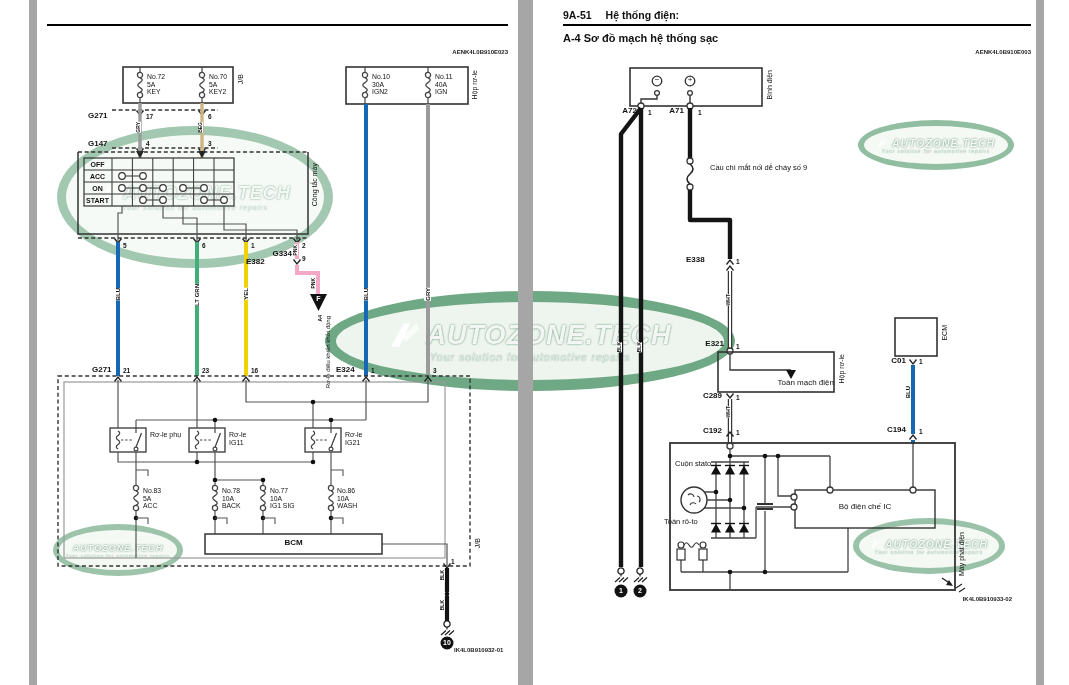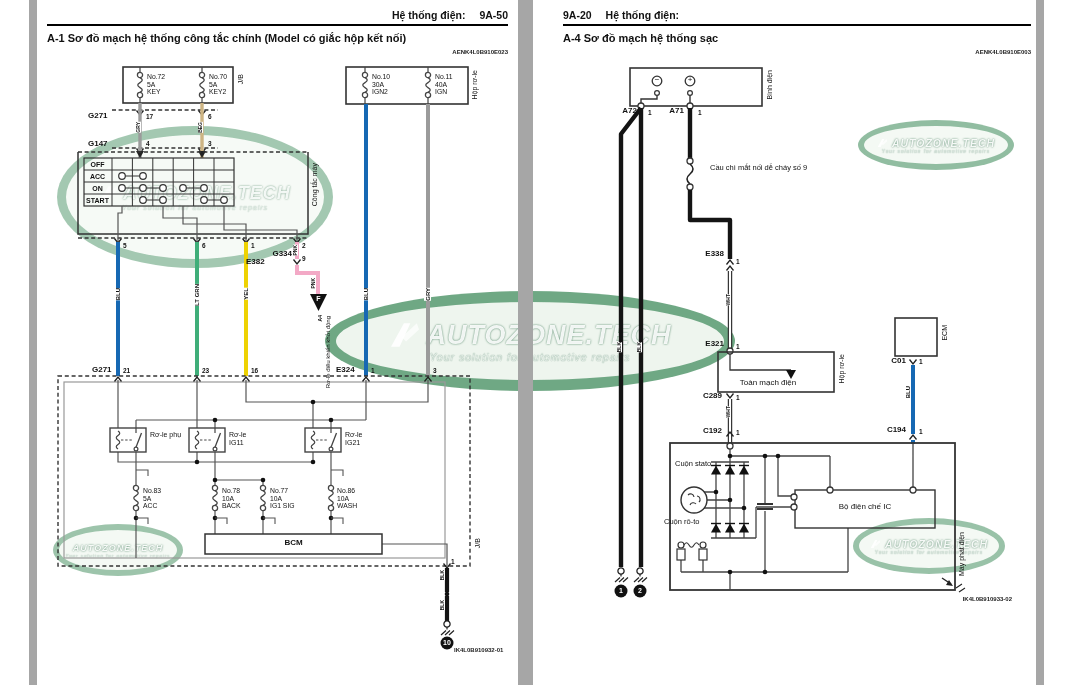--- a/index.html
+++ b/index.html
@@ -317,24 +317,20 @@
       <use href="#oc" x="794" y="497"></use>
         <use href="#oc" x="794" y="507"></use>
 
       <path d="M942 578 L951 584" stroke="#222" stroke-width="1.3"></path>
       <polygon points="953,586 946,585 949,580" fill="#222"></polygon>
       <path d="M956 588 l6 -4 M959 592 l6 -4" stroke="#222" stroke-width="1.1"></path>
     </g>
   </svg>
 
   <div class="hline" style="left:47px;top:24px;width:461px"></div>
-  <div class="t hdr" style="left:250px;top:10px;width:258px;text-align:right">
-    <span>Hệ thống điện:</span><span style="margin-left:14px">9A-50</span>
-  </div>
-  <div class="t ttl" style="left:47px;top:32px">A-1 Sơ đồ mạch hệ thống công tắc chính (Model có giắc hộp kết nối)</div>
   <div class="t code" style="left:350px;top:49px;width:158px;text-align:right">AENK4L0B910E023</div>
 
   <div class="t ft" style="left:147px;top:73px">
     <div>No.72</div>
     <div>5A</div>
     <div>KEY</div>
   </div>
   <div class="t ft" style="left:209px;top:73px">
     <div>No.70</div>
     <div>5A</div>
@@ -427,63 +423,63 @@
   <div class="t bl rot" style="left:474px;top:538px">J/B</div>
 
   <div class="t pn" style="left:451px;top:558px">1</div>
   <div class="t wls rot" style="left:440px;top:570px">BLK</div>
   <div class="t wls rot" style="left:440px;top:600px">BLK</div>
   <div class="wnum" style="left:439px;top:639px;width:16px;font-size:7px">10</div>
   <div class="t code" style="left:454px;top:647px">IK4L0B910932-01</div>
 
   <div class="hline" style="left:563px;top:24px;width:468px"></div>
   <div class="t hdr" style="left:563px;top:10px">
-    <span>9A-20</span><span style="margin-left:14px">Hệ thống điện:</span>
+    <span>9A-51</span><span style="margin-left:14px">Hệ thống điện:</span>
   </div>
   <div class="t ttl" style="left:563px;top:32px">A-4 Sơ đồ mạch hệ thống sạc</div>
   <div class="t code" style="left:850px;top:49px;width:181px;text-align:right">AENK4L0B910E003</div>
 
   <div class="t" style="left:652px;top:75.5px;width:10px;text-align:center;font-size:8px">−</div>
   <div class="t" style="left:685px;top:75.5px;width:10px;text-align:center;font-size:8px">+</div>
   <div class="t bl rot" style="left:766px;top:70px">Bình điện</div>
 
   <div class="t cn" style="left:607px;top:107px;width:30px;text-align:right">A72</div>
   <div class="t pn" style="left:648px;top:109px">1</div>
   <div class="t cn" style="left:656px;top:107px;width:28px;text-align:right">A71</div>
   <div class="t pn" style="left:698px;top:109px">1</div>
 
   <div class="t pl" style="left:710px;top:164px">Cầu chì mắt nối dễ cháy số 9</div>
 
   <div class="t wls rot" style="left:617px;top:342px">BLK</div>
   <div class="t wls rot" style="left:637px;top:342px">BLK</div>
 
-  <div class="t cn" style="left:686px;top:250px;width:38px;text-align:right">E338</div>
+  <div class="t cn" style="left:686px;top:256px;width:38px;">E338</div>
   <div class="t pn" style="left:736px;top:258px">1</div>
   <div class="t wls rot" style="left:726px;top:294px">WHT</div>
   <div class="t cn" style="left:686px;top:340px;width:38px;text-align:right">E321</div>
   <div class="t pn" style="left:736px;top:343px">1</div>
 
-  <div class="t" style="left:718px;top:379px;width:100px;text-align:center;font-size:8px">Toàn mạch điện</div>
+  <div class="t" style="left:718px;top:379px;width:116px;text-align:right;font-size:8px">Toàn mạch điện</div>
   <div class="t bl rot" style="left:838px;top:354px">Hộp rơ-le</div>
 
   <div class="t cn" style="left:684px;top:392px;width:38px;text-align:right">C289</div>
   <div class="t pn" style="left:736px;top:394px">1</div>
   <div class="t wls rot" style="left:726px;top:406px">WHT</div>
   <div class="t cn" style="left:684px;top:427px;width:38px;text-align:right">C192</div>
   <div class="t pn" style="left:736px;top:429px">1</div>
 
   <div class="t bl rot" style="left:941px;top:325px">ECM</div>
   <div class="t cn" style="left:864px;top:357px;width:42px;text-align:right">C01</div>
   <div class="t pn" style="left:919px;top:358px">1</div>
   <div class="t wl rot" style="left:904px;top:386px">BLU</div>
   <div class="t cn" style="left:864px;top:426px;width:42px;text-align:right">C194</div>
   <div class="t pn" style="left:919px;top:428px">1</div>
 
   <div class="t pl" style="left:675px;top:460px">Cuộn stato</div>
-  <div class="t pl" style="left:664px;top:518px">Cuộn rô-to</div>
+  <div class="t pl" style="left:664px;top:518px">Toàn rô-to</div>
   <div class="t" style="left:795px;top:503px;width:140px;text-align:center;font-size:8px">Bộ điện chế IC</div>
   <div class="t bl rot" style="left:958px;top:532px">Máy phát điện</div>
 
   <div class="wnum" style="left:614px;top:587px;width:14px;font-size:7px">1</div>
   <div class="wnum" style="left:633px;top:587px;width:14px;font-size:7px">2</div>
   <div class="t code" style="left:930px;top:596px;width:82px;text-align:right">IK4L0B910933-02</div>
 
 </div>
 
 </body></html>

